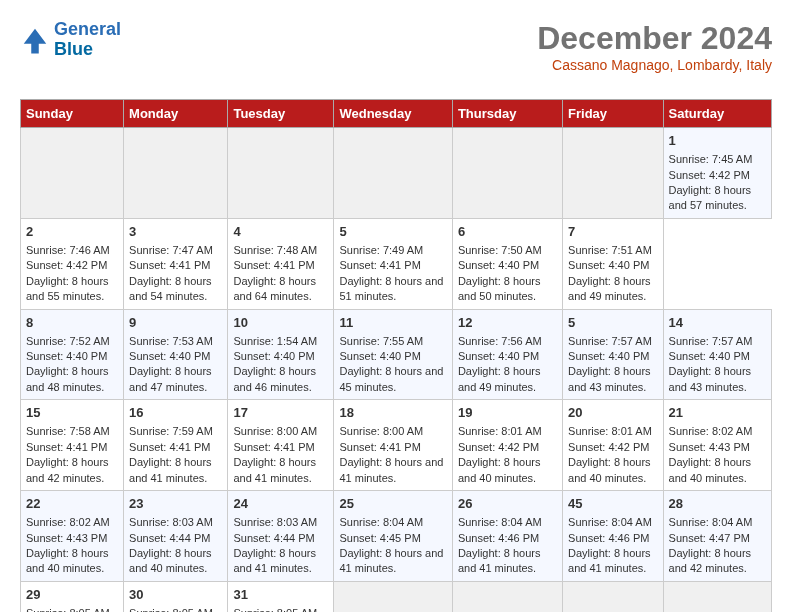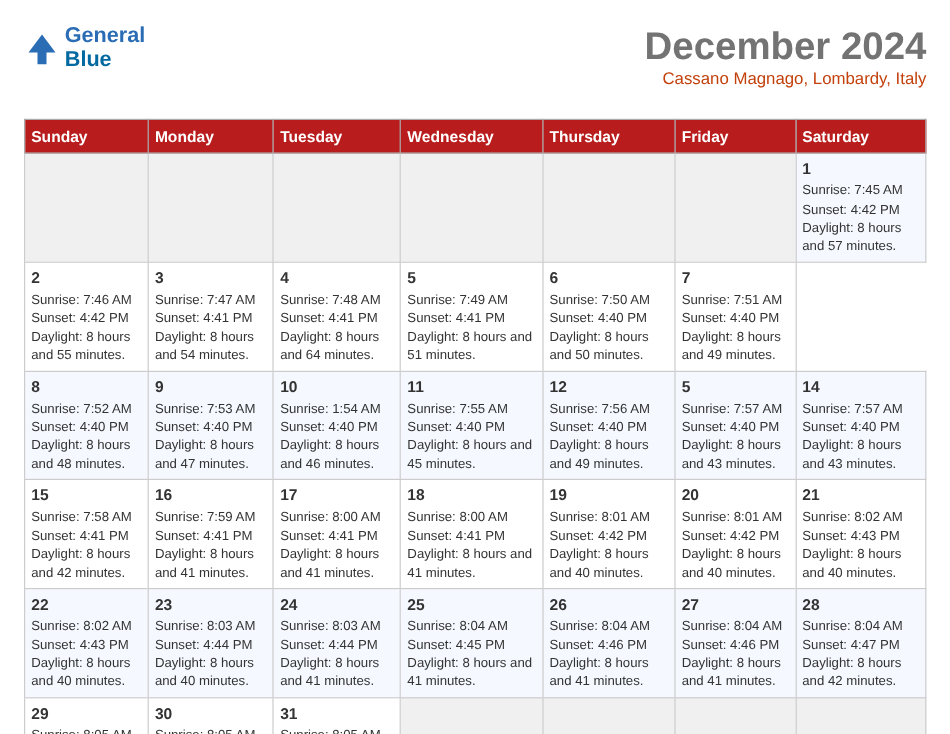--- a/index.html
+++ b/index.html
@@ -149,21 +149,21 @@
         <td><span class="day-num">19</span><span>Sunrise: 8:01 AM</span><br><span>Sunset: 4:42 PM</span><br><span>Daylight: 8 hours and 40 minutes.</span></td>
         <td><span class="day-num">20</span><span>Sunrise: 8:01 AM</span><br><span>Sunset: 4:42 PM</span><br><span>Daylight: 8 hours and 40 minutes.</span></td>
         <td><span class="day-num">21</span><span>Sunrise: 8:02 AM</span><br><span>Sunset: 4:43 PM</span><br><span>Daylight: 8 hours and 40 minutes.</span></td>
       </tr>
       <tr>
         <td><span class="day-num">22</span><span>Sunrise: 8:02 AM</span><br><span>Sunset: 4:43 PM</span><br><span>Daylight: 8 hours and 40 minutes.</span></td>
         <td><span class="day-num">23</span><span>Sunrise: 8:03 AM</span><br><span>Sunset: 4:44 PM</span><br><span>Daylight: 8 hours and 40 minutes.</span></td>
         <td><span class="day-num">24</span><span>Sunrise: 8:03 AM</span><br><span>Sunset: 4:44 PM</span><br><span>Daylight: 8 hours and 41 minutes.</span></td>
         <td><span class="day-num">25</span><span>Sunrise: 8:04 AM</span><br><span>Sunset: 4:45 PM</span><br><span>Daylight: 8 hours and 41 minutes.</span></td>
         <td><span class="day-num">26</span><span>Sunrise: 8:04 AM</span><br><span>Sunset: 4:46 PM</span><br><span>Daylight: 8 hours and 41 minutes.</span></td>
-        <td><span class="day-num">27</span><span>Sunrise: 8:04 AM</span><br><span>Sunset: 4:46 PM</span><br><span>Daylight: 8 hours and 41 minutes.</span></td>
+        <td><span class="day-num">45</span><span>Sunrise: 8:04 AM</span><br><span>Sunset: 4:46 PM</span><br><span>Daylight: 8 hours and 41 minutes.</span></td>
         <td><span class="day-num">28</span><span>Sunrise: 8:04 AM</span><br><span>Sunset: 4:47 PM</span><br><span>Daylight: 8 hours and 42 minutes.</span></td>
       </tr>
       <tr>
         <td><span class="day-num">29</span><span>Sunrise: 8:05 AM</span><br><span>Sunset: 4:48 PM</span><br></td>
         <td><span class="day-num">30</span><span>Sunrise: 8:05 AM</span><br><span>Sunset: 4:49 PM</span><br></td>
         <td><span class="day-num">31</span><span>Sunrise: 8:05 AM</span><br><span>Sunset: 4:49 PM</span><br></td>
         <td class="empty-cell"></td>
         <td class="empty-cell"></td>
         <td class="empty-cell"></td>
         <td class="empty-cell"></td>

